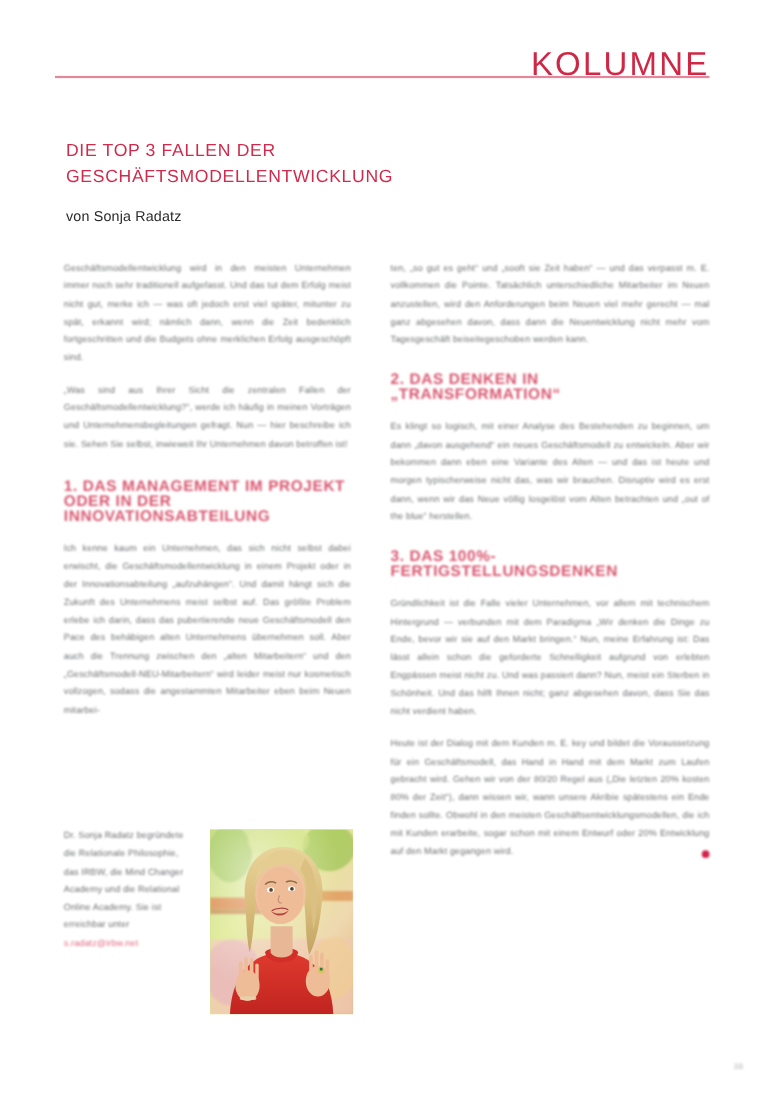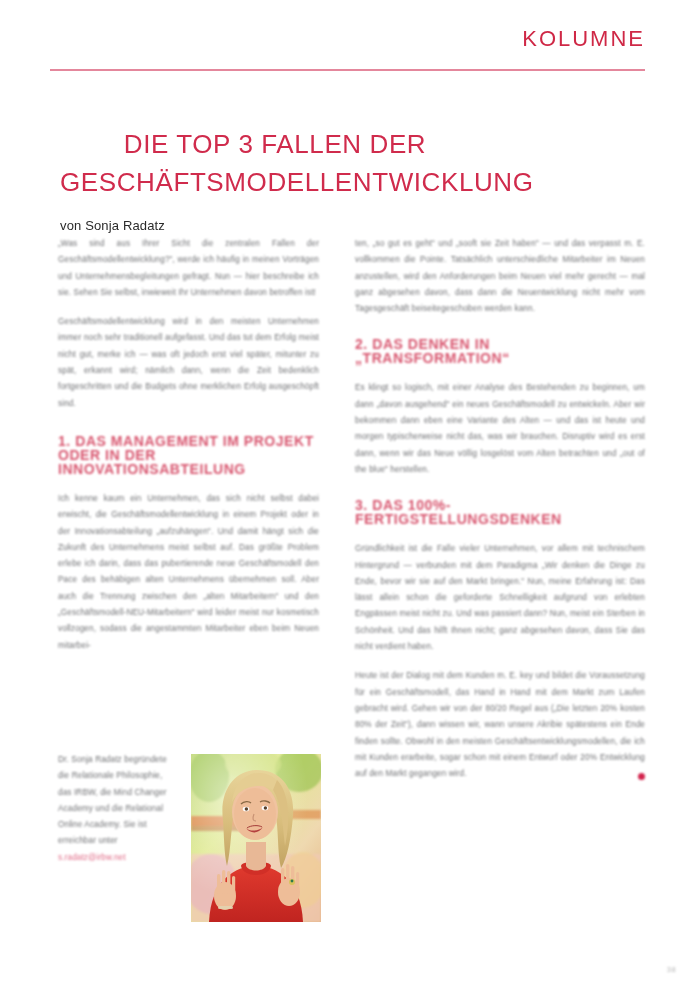--- a/index.html
+++ b/index.html
@@ -25,22 +25,22 @@
   .masthead {
     position: absolute;
     left: 50px;
     right: 55px;
     top: 28px;
     height: 46px;
   }
   .masthead-title {
     position: absolute;
     right: 0;
-    top: 0;
-    font-size: 22px;
+    top: 16px;
+    font-size: 30px;
     letter-spacing: 2.0px;
     color: #cf2846;
     font-weight: 400;
     line-height: 1;
     white-space: nowrap;
   }
   .masthead-rule {
     position: absolute;
     left: 0;
     right: 0;
@@ -50,28 +50,27 @@
   }
 
   
   .title-block {
     position: absolute;
     left: 60px;
     top: 126px;
     width: 430px;
   }
   .article-title {
-    font-size: 26px;
+    font-size: 16px;
     line-height: 1.46;
     letter-spacing: 0.6px;
     color: #d02b4c;
     font-weight: 400;
     margin: 0;
     white-space: pre-line;
-    text-align: center;
   }
   .byline {
     margin-top: 16px;
     font-size: 13px;
     color: #2a2a2a;
     letter-spacing: 0.15px;
     font-weight: 400;
   }
 
   
@@ -186,22 +185,22 @@
     <div class="masthead-rule"></div>
   </div>
 
   <div class="title-block">
     <h1 class="article-title">DIE TOP 3 FALLEN DER
 GESCHÄFTSMODELLENTWICKLUNG</h1>
     <div class="byline">von Sonja Radatz</div>
   </div>
 
   <div class="col col-left">
+    <p class="body-p">Geschäftsmodellentwicklung wird in den meisten Unternehmen immer noch sehr traditionell aufgefasst. Und das tut dem Erfolg meist nicht gut, merke ich — was oft jedoch erst viel später, mitunter zu spät, erkannt wird; nämlich dann, wenn die Zeit bedenklich fortgeschritten und die Budgets ohne merklichen Erfolg ausgeschöpft sind.</p>
     <p class="body-p">„Was sind aus Ihrer Sicht die zentralen Fallen der Geschäftsmodellentwicklung?“, werde ich häufig in meinen Vorträgen und Unternehmensbegleitungen gefragt. Nun — hier beschreibe ich sie. Sehen Sie selbst, inwieweit Ihr Unternehmen davon betroffen ist!</p>
-    <p class="body-p">Geschäftsmodellentwicklung wird in den meisten Unternehmen immer noch sehr traditionell aufgefasst. Und das tut dem Erfolg meist nicht gut, merke ich — was oft jedoch erst viel später, mitunter zu spät, erkannt wird; nämlich dann, wenn die Zeit bedenklich fortgeschritten und die Budgets ohne merklichen Erfolg ausgeschöpft sind.</p>
     <div class="sub-head first">1. DAS MANAGEMENT IM PROJEKT ODER IN DER INNOVATIONSABTEILUNG</div>
     <p class="body-p">Ich kenne kaum ein Unternehmen, das sich nicht selbst dabei erwischt, die Geschäftsmodellentwicklung in einem Projekt oder in der Innovationsabteilung „aufzuhängen“. Und damit hängt sich die Zukunft des Unternehmens meist selbst auf. Das größte Problem erlebe ich darin, dass das pubertierende neue Geschäftsmodell den Pace des behäbigen alten Unternehmens übernehmen soll. Aber auch die Trennung zwischen den „alten Mitarbeitern“ und den „Geschäftsmodell-NEU-Mitarbeitern“ wird leider meist nur kosmetisch vollzogen, sodass die angestammten Mitarbeiter eben beim Neuen mitarbei-</p>
   </div>
 
   <div class="col col-right">
     <p class="body-p">ten, „so gut es geht“ und „sooft sie Zeit haben“ — und das verpasst m. E. vollkommen die Pointe. Tatsächlich unterschiedliche Mitarbeiter im Neuen anzustellen, wird den Anforderungen beim Neuen viel mehr gerecht — mal ganz abgesehen davon, dass dann die Neuentwicklung nicht mehr vom Tagesgeschäft beiseitegeschoben werden kann.</p>
     <div class="sub-head">2. DAS DENKEN IN „TRANSFORMATION“</div>
     <p class="body-p">Es klingt so logisch, mit einer Analyse des Bestehenden zu beginnen, um dann „davon ausgehend“ ein neues Geschäftsmodell zu entwickeln. Aber wir bekommen dann eben eine Variante des Alten — und das ist heute und morgen typischerweise nicht das, was wir brauchen. Disruptiv wird es erst dann, wenn wir das Neue völlig losgelöst vom Alten betrachten und „out of the blue“ herstellen.</p>
     <div class="sub-head">3. DAS 100%-FERTIGSTELLUNGSDENKEN</div>
     <p class="body-p">Gründlichkeit ist die Falle vieler Unternehmen, vor allem mit technischem Hintergrund — verbunden mit dem Paradigma „Wir denken die Dinge zu Ende, bevor wir sie auf den Markt bringen.“ Nun, meine Erfahrung ist: Das lässt allein schon die geforderte Schnelligkeit aufgrund von erlebten Engpässen meist nicht zu. Und was passiert dann? Nun, meist ein Sterben in Schönheit. Und das hilft Ihnen nicht; ganz abgesehen davon, dass Sie das nicht verdient haben.</p>

